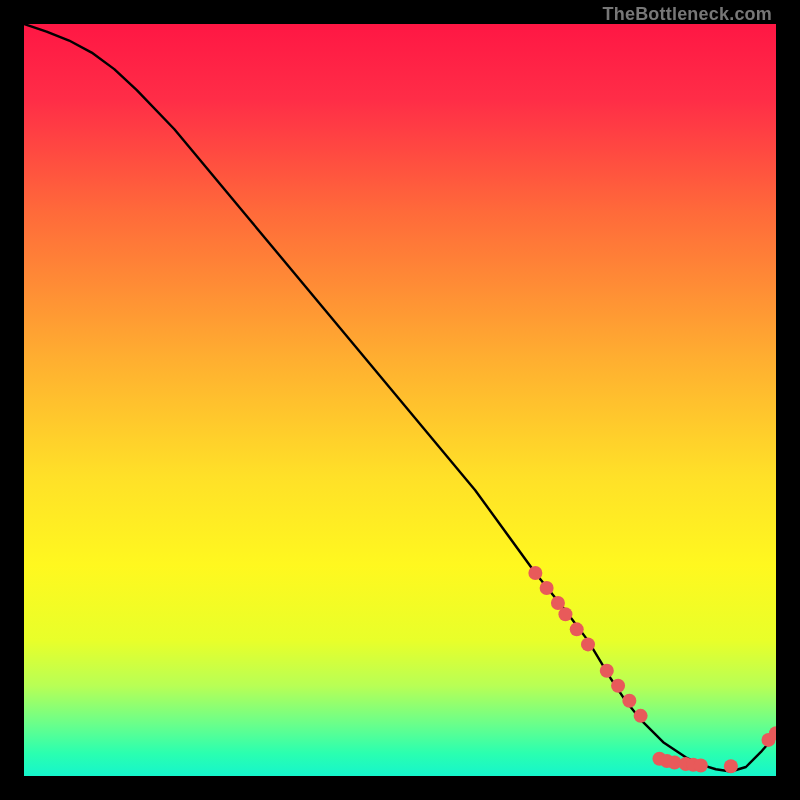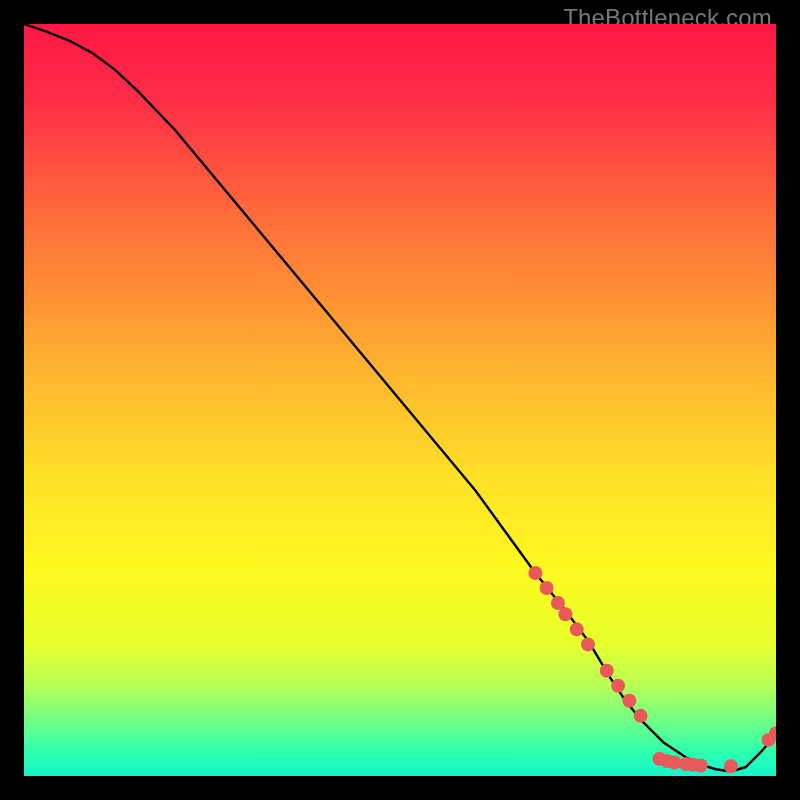--- a/index.html
+++ b/index.html
@@ -24,22 +24,22 @@
     left: 0;
     top: 0;
     width: 752px;
     height: 752px;
   }
   .watermark {
     position: absolute;
     top: 4px;
     right: 28px;
     color: #777;
-    font-size: 24px;
-    font-weight: 400;
+    font-size: 18px;
+    font-weight: 700;
     letter-spacing: 0.2px;
     user-select: none;
   }
 </style>
 </head>
 <body>
 
 <div class="watermark">TheBottleneck.com</div>
 
 <div class="frame">

